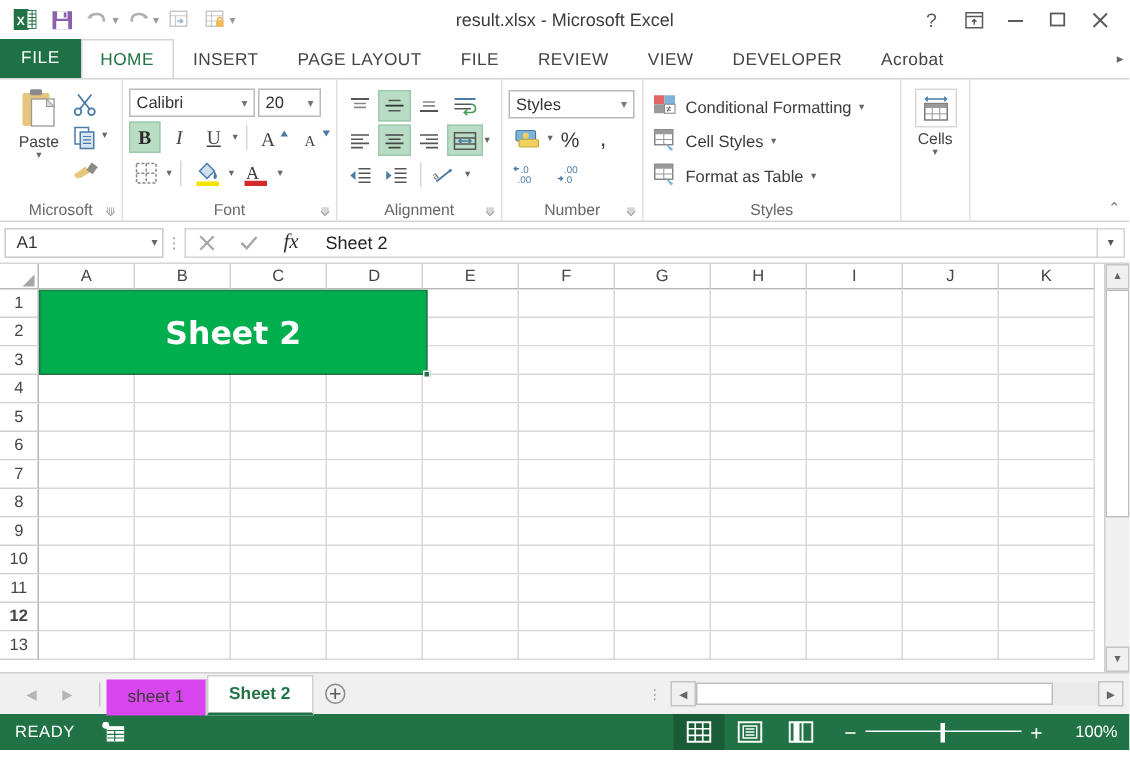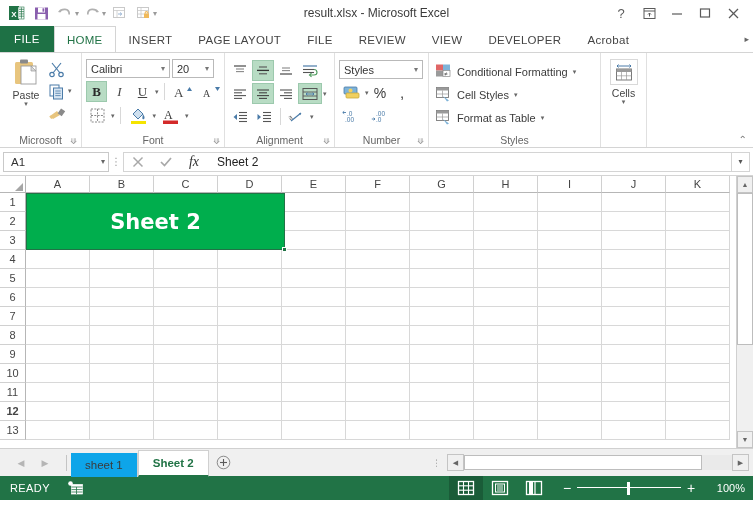--- a/index.html
+++ b/index.html
@@ -142,21 +142,21 @@
                background:#fff; border:1px solid #bdbdbd; cursor:grab; }
   
   .sheetbar { height:28px; display:flex; align-items:center; background:#f0f0f0;
               border-top:1px solid #d0d0d0; padding-left:4px; }
   .navbtns { display:flex; align-items:center; gap:2px; padding:0 6px; }
   .navbtn { width:22px; height:18px; display:flex; align-items:center;
             justify-content:center; font-size:9px; color:#b5b5b5; cursor:pointer; }
   .tabdiv { width:1px; height:16px; background:#c4c4c4; margin:0 4px; }
   .stabs { display:flex; align-items:flex-end; height:28px; }
   .stab { padding:0 14px; height:24px; display:flex; align-items:center;
-          font-size:11.5px; color:#3b3b3b; background:#0ea5e9; cursor:pointer;
+          font-size:11.5px; color:#3b3b3b; background:#d946ef; cursor:pointer;
           border-right:1px solid #d0d0d0; }
   .stab.active { background:#fff; color:#217346; font-weight:bold; height:27px;
                  border-top:1px solid #d0d0d0; border-left:1px solid #d0d0d0;
                  border-right:1px solid #d0d0d0; border-bottom:2px solid #217346;
                  position:relative; top:0; }
   .addsheet { width:30px; height:24px; display:flex; align-items:center;
               justify-content:center; cursor:pointer; }
   .hsb-wrap { margin-left:auto; display:flex; align-items:center; padding-right:4px; }
   .hsb-grip { color:#999; font-size:9px; padding:0 6px; cursor:col-resize; }
   .hsb { display:flex; align-items:center; height:17px; }

